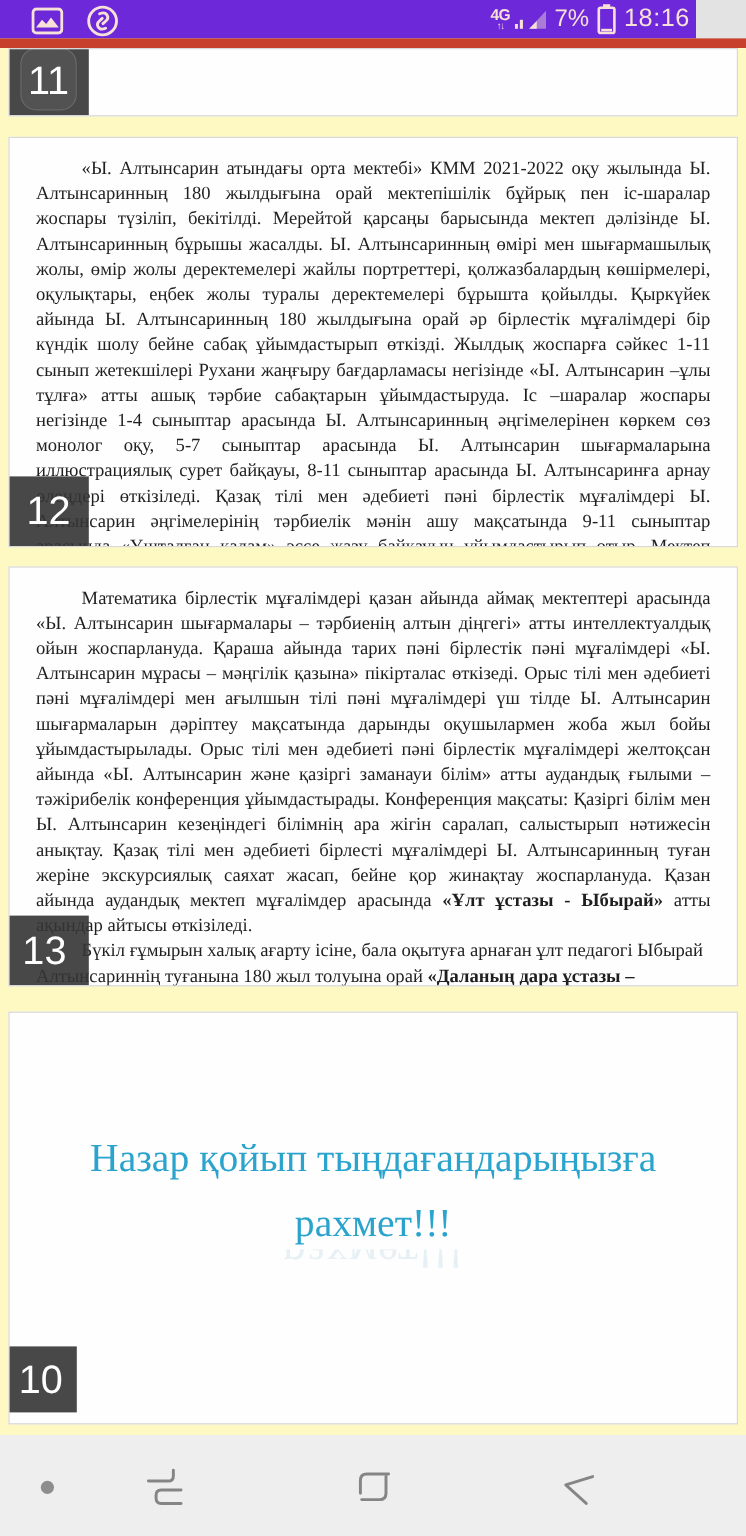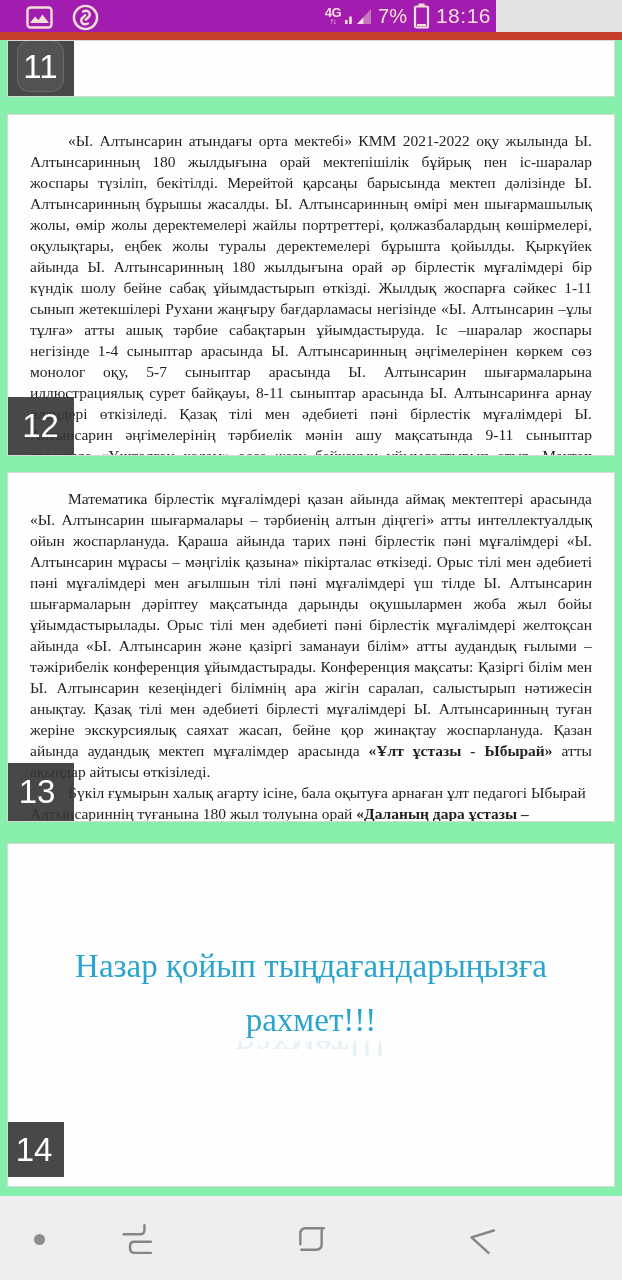--- a/index.html
+++ b/index.html
@@ -1,32 +1,32 @@
 <!DOCTYPE html>
 <html><head>
 <meta charset="utf-8">
 <style>
   html,body{margin:0;padding:0;}
   body{width:622px;height:1280px;overflow:hidden;background:#e3e3e3;position:relative;
        font-family:"Liberation Sans",sans-serif;}
 
   
-  .statusbar{position:absolute;top:0;left:0;width:496px;height:32px;background:#a21caf;z-index:30;}
+  .statusbar{position:absolute;top:0;left:0;width:580px;height:32px;background:#6d28d9;z-index:30;}
   .accent-line{position:absolute;top:32px;left:0;width:622px;height:8px;background:#c7402b;z-index:30;}
   .sb-left{position:absolute;left:26px;top:4px;display:flex;gap:19px;align-items:center;}
   .sb-right{position:absolute;right:5px;top:0;height:32px;display:flex;align-items:center;gap:6px;
             color:#f6e0d8;}
   .sb-time{font-size:21px;letter-spacing:0.5px;}
   .sb-batt-pct{font-size:20px;}
   .fourg{display:flex;flex-direction:column;align-items:center;line-height:1;margin-right:-2px;}
   .fourg .g{font-size:13px;font-weight:bold;letter-spacing:-0.5px;}
   .fourg .arr{font-size:8px;letter-spacing:-1px;margin-top:-1px;}
 
   
-  .content{position:absolute;top:40px;left:0;width:622px;height:1156px;background:#86efac;}
+  .content{position:absolute;top:40px;left:0;width:622px;height:1156px;background:#fef9c3;}
   .slide{position:absolute;left:7px;right:7px;background:#fefefe;border:1px solid #d8d8d8;
          box-sizing:border-box;overflow:hidden;}
   .slide-11{top:0;height:57px;}
   .slide-12{top:74px;height:342px;padding:15px 22px 0 22px;}
   .slide-13{top:432px;height:350px;padding:15px 22px 0 22px;}
   .slide-14{top:803px;height:344px;text-align:center;padding-top:95px;}
 
   .para{margin:0;font-family:"Liberation Serif",serif;font-size:15.5px;line-height:21px;
         color:#1f1f1f;text-indent:38px;text-align:left;}
   .para.just{text-align:justify;}
@@ -128,21 +128,21 @@
     </div>
   </div>
 
   <div class="slide slide-14">
     <div class="thanks">
       <div>Назар қойып тыңдағандарыңызға</div>
       <div>рахмет!!!</div>
     </div>
     <div class="thanks-reflection">рахмет!!!</div>
     <div class="badge badge-14">
-      <span>14</span>
+      <span>10</span>
     </div>
   </div>
 
 </div>
 
 <div class="navbar">
   <div class="nav-dot"></div>
   <div class="nav-ic nav-recents">
     <svg width="32" height="32" viewBox="0 0 30 30">
       <g fill="none" stroke="#858585" stroke-width="2.3" stroke-linecap="round">

